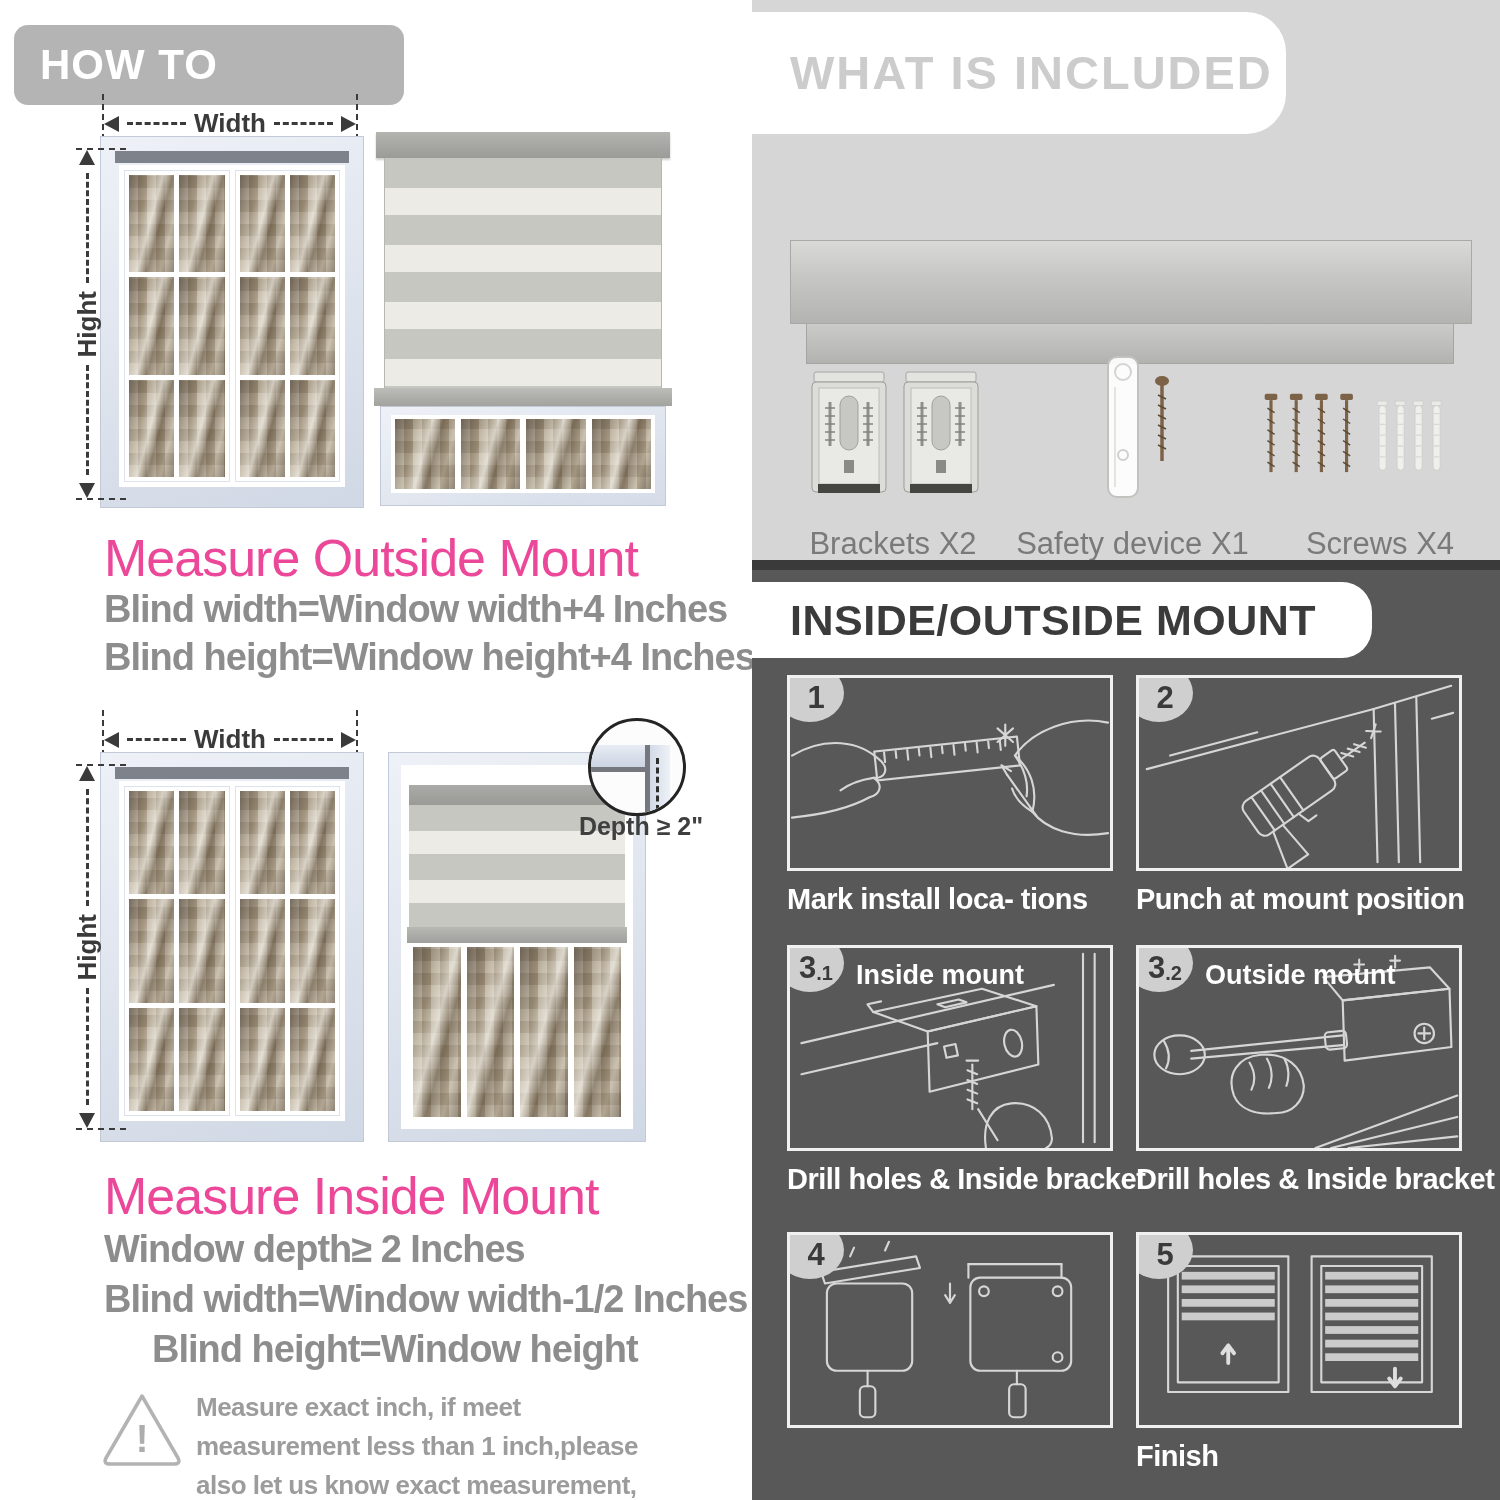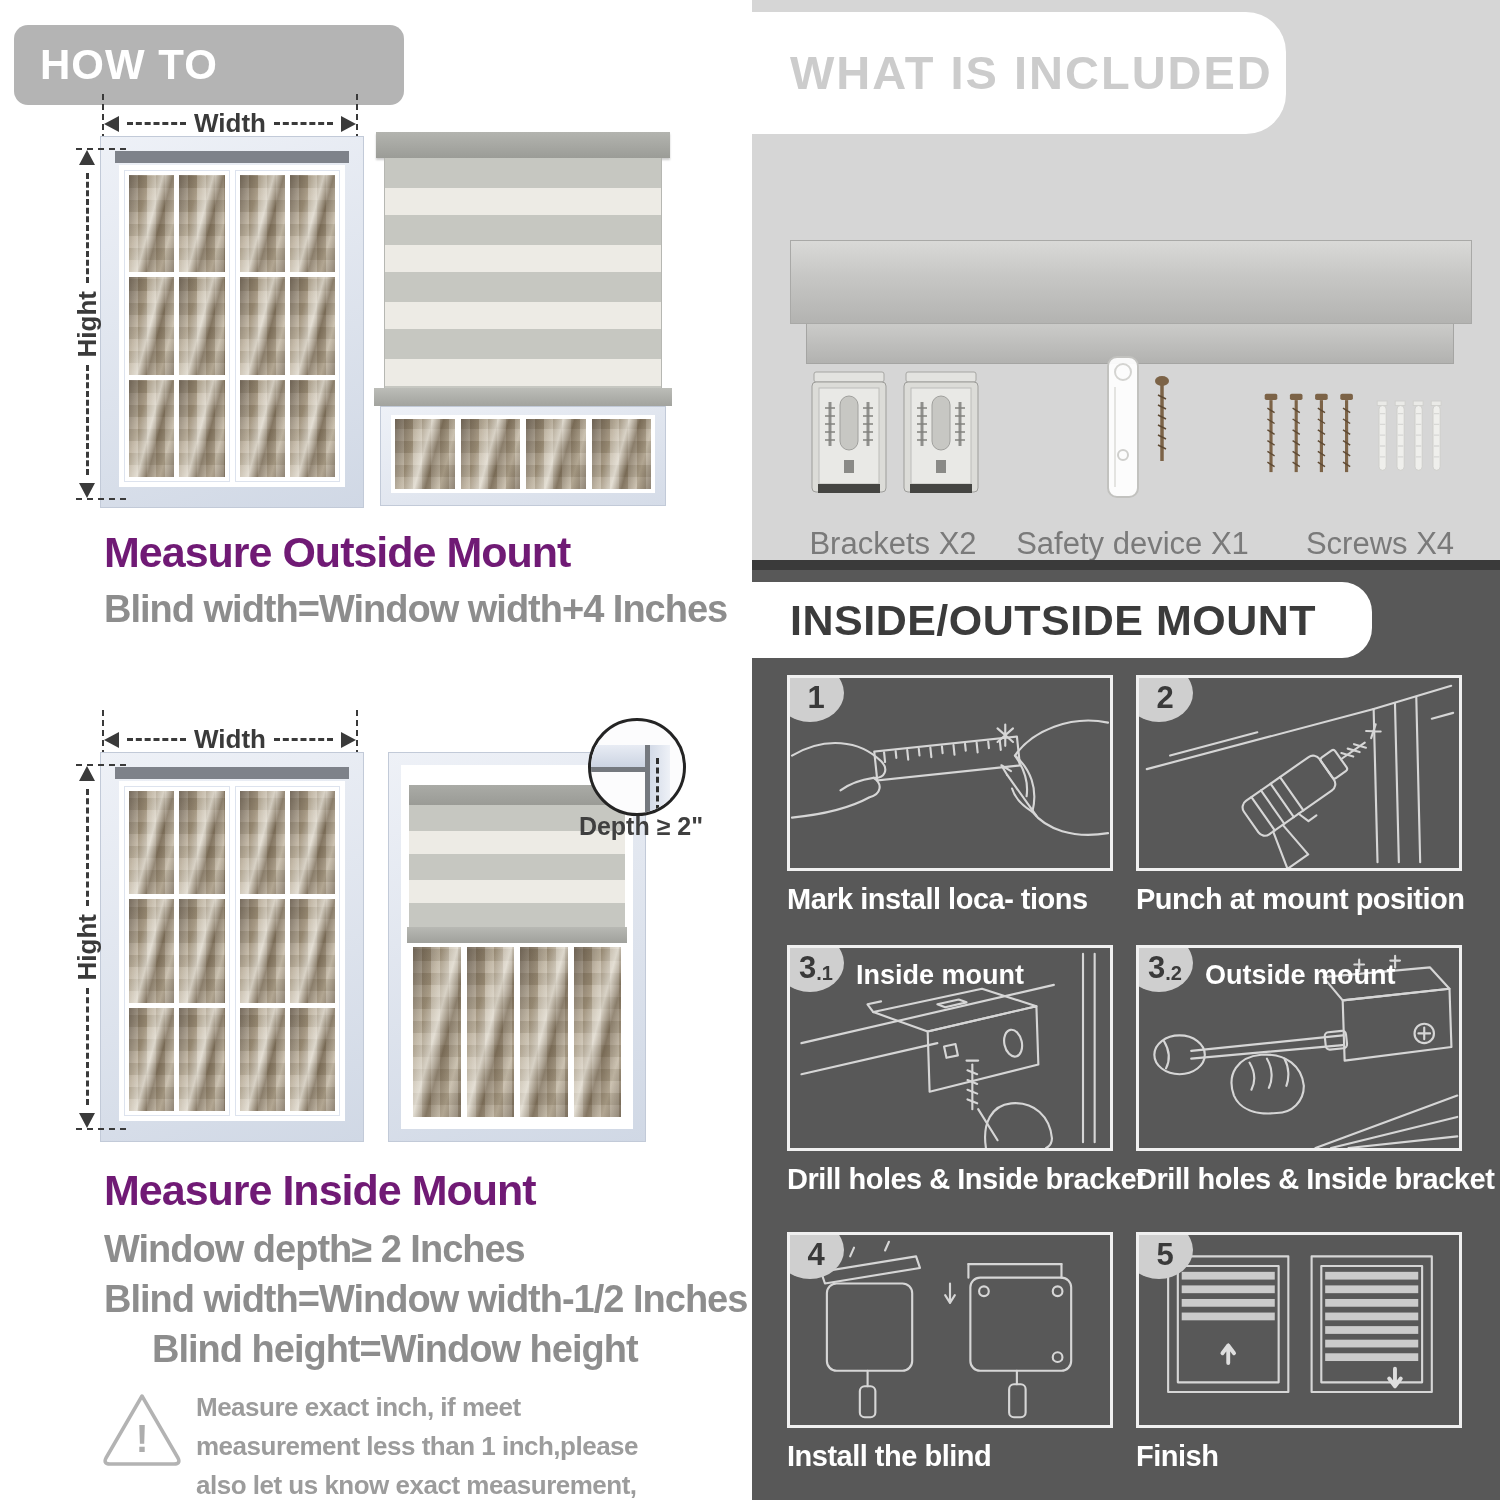--- a/index.html
+++ b/index.html
@@ -5,21 +5,21 @@
   html,body{margin:0;padding:0;background:#ffffff;}
   .stage{position:relative;width:1500px;height:1500px;background:#ffffff;overflow:hidden;
          font-family:"Liberation Sans", sans-serif;}
   .abs{position:absolute;}
 
   
   .lt-title{left:14px;top:25px;width:390px;height:80px;background:#b4b4b4;border-radius:14px;
             color:#ffffff;font-size:42px;font-weight:700;line-height:80px;padding-left:26px;
             letter-spacing:1px;box-sizing:border-box;}
 
-  .h1{color:#701a75;font-size:43px;font-weight:700;letter-spacing:-1px;}
+  .h1{color:#ec4899;font-size:52px;font-weight:400;letter-spacing:-1px;}
   .sub{color:#8d8d8d;font-size:38px;font-weight:700;letter-spacing:-1px;}
 
   
   .harrow{display:flex;align-items:center;gap:8px;color:#3a3a3a;font-weight:700;font-size:26px;}
   .harrow .dash{flex:1;border-top:3px dashed #3a3a3a;height:0;}
   .tri-l{width:0;height:0;border-top:8px solid transparent;border-bottom:8px solid transparent;border-right:15px solid #3a3a3a;}
   .tri-r{width:0;height:0;border-top:8px solid transparent;border-bottom:8px solid transparent;border-left:15px solid #3a3a3a;}
   .endv{position:absolute;top:-14px;height:56px;border-left:2px dashed #3a3a3a;}
   .varrow{display:flex;flex-direction:column;align-items:center;gap:8px;color:#3a3a3a;font-weight:700;font-size:26px;}
   .varrow .dashv{flex:1;border-left:3px dashed #3a3a3a;width:0;}
@@ -167,20 +167,21 @@
         <div class="pane"></div>
           <div class="pane"></div>
         <div class="pane"></div>
           <div class="pane"></div>
       </div>
     </div>
   </div>
 
   <div class="abs h1" style="left:104px;top:528px;">Measure Outside Mount</div>
   <div class="abs sub" style="left:104px;top:588px;">Blind width=Window width+4 Inches</div>
+  <div class="abs sub" style="left:104px;top:636px;">Blind height=Window height+4 Inches</div>
 
   <div class="abs harrow" style="left:104px;top:724px;width:252px;">
     <div class="endv" style="left:-2px;"></div>
     <div class="tri-l"></div>
     <div class="dash"></div>
     <span>Width</span>
     <div class="dash"></div>
     <div class="tri-r"></div>
     <div class="endv" style="right:-2px;"></div>
   </div>
@@ -490,21 +491,20 @@
             <path d="M232,140 v14"></path>
               <rect x="224" y="154" width="17" height="34" rx="5"></rect>
           </g>
         </svg>
       </div>
       <div class="badge">
         <span class="badge-main">4</span>
           <span class="badge-sub"></span>
       </div>
     </div>
-    <div class="stepcap">Install the blind</div>
   </div>
 
   <div class="abs step" style="left:1136px;top:1232px;">
     <div class="stepbox" style="height:196px;">
       <div class="art">
         <svg viewBox="0 0 326 196">
           <g class="line">
             <rect x="28" y="22" width="124" height="140"></rect>
             <rect x="38" y="32" width="104" height="120"></rect>
             <rect x="176" y="22" width="124" height="140"></rect>

